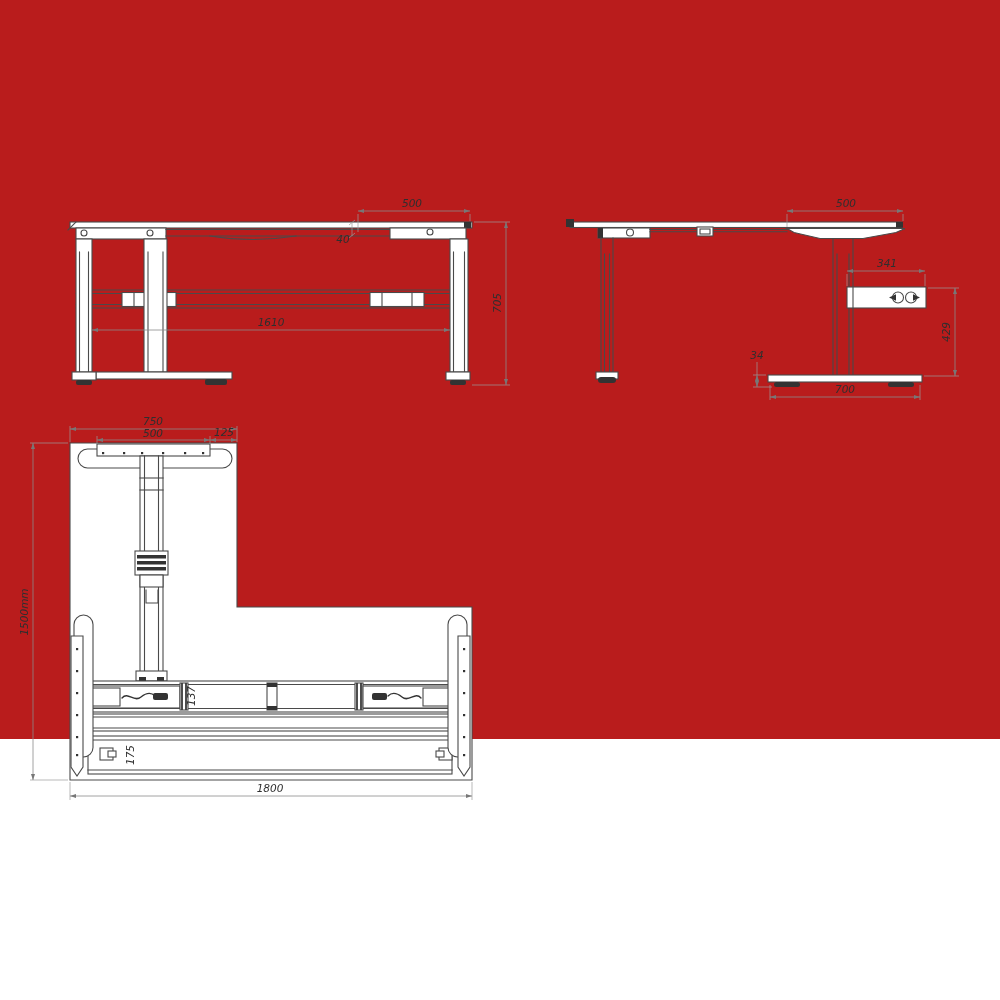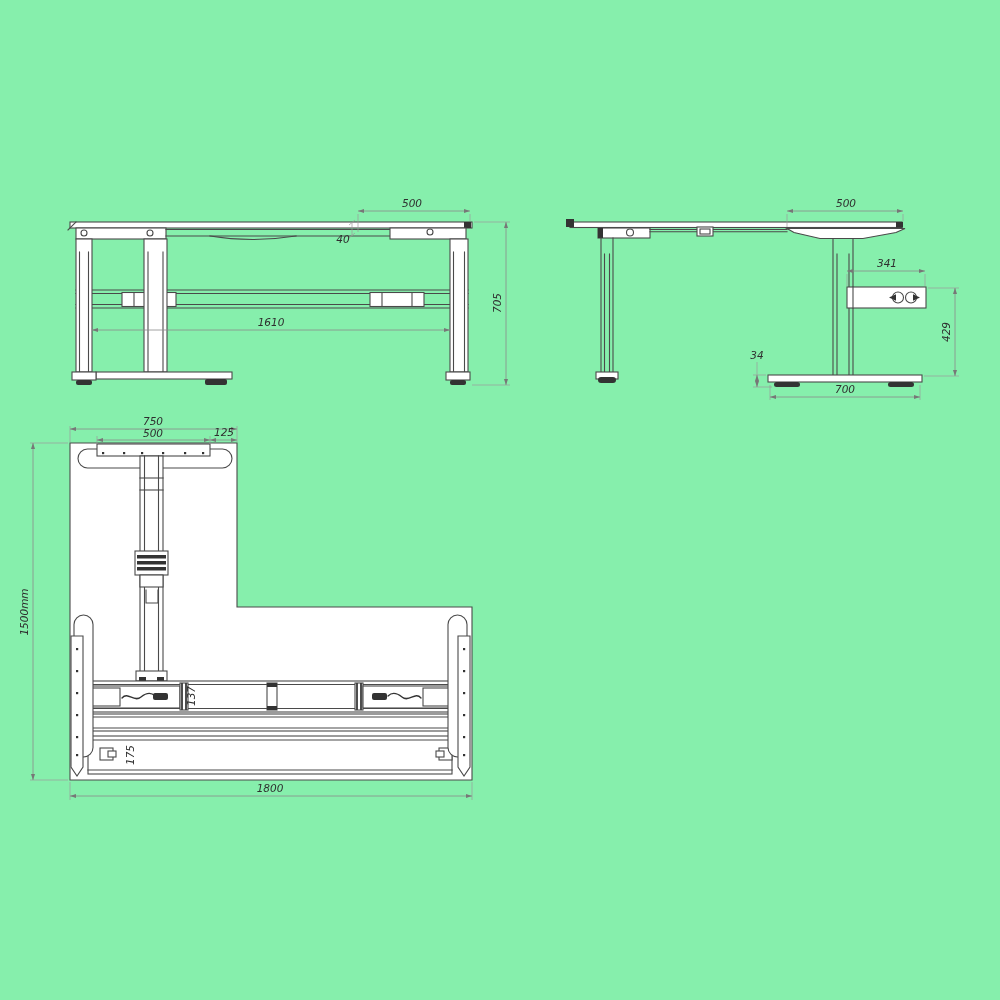--- a/index.html
+++ b/index.html
@@ -1,16 +1,16 @@
 <!DOCTYPE html>
 <html><head>
 <meta charset="utf-8">
 <style>
   html,body{margin:0;padding:0;background:#fff;width:1000px;height:1000px;overflow:hidden;}
-  #stage{width:1000px;height:1000px;background:#86efac;position:relative;}
+  #stage{width:1000px;height:739px;background:#b91c1c;position:relative;}
   svg{display:block}
   .p  { stroke:#4a4a4a; stroke-width:1.1; fill:none; stroke-linecap:square; }
   .pw { stroke:#4a4a4a; stroke-width:1.1; fill:#fff; stroke-linecap:square; }
   .pt { stroke:#3a3a3a; stroke-width:1.8; fill:none; }
   .fd { fill:#333; stroke:none; }
   .ext{ stroke:#9b9b9b; stroke-width:0.7; fill:none; }
   .dim{ stroke:#8a8a8a; stroke-width:0.8; fill:none;
         marker-start:url(#arr); marker-end:url(#arr); }
   .cable{ stroke:#333; stroke-width:1.3; fill:none; stroke-linecap:round; }
   .dtx{ font:italic 10.5px "DejaVu Sans", sans-serif; fill:#2f2f2f; text-anchor:middle; }

